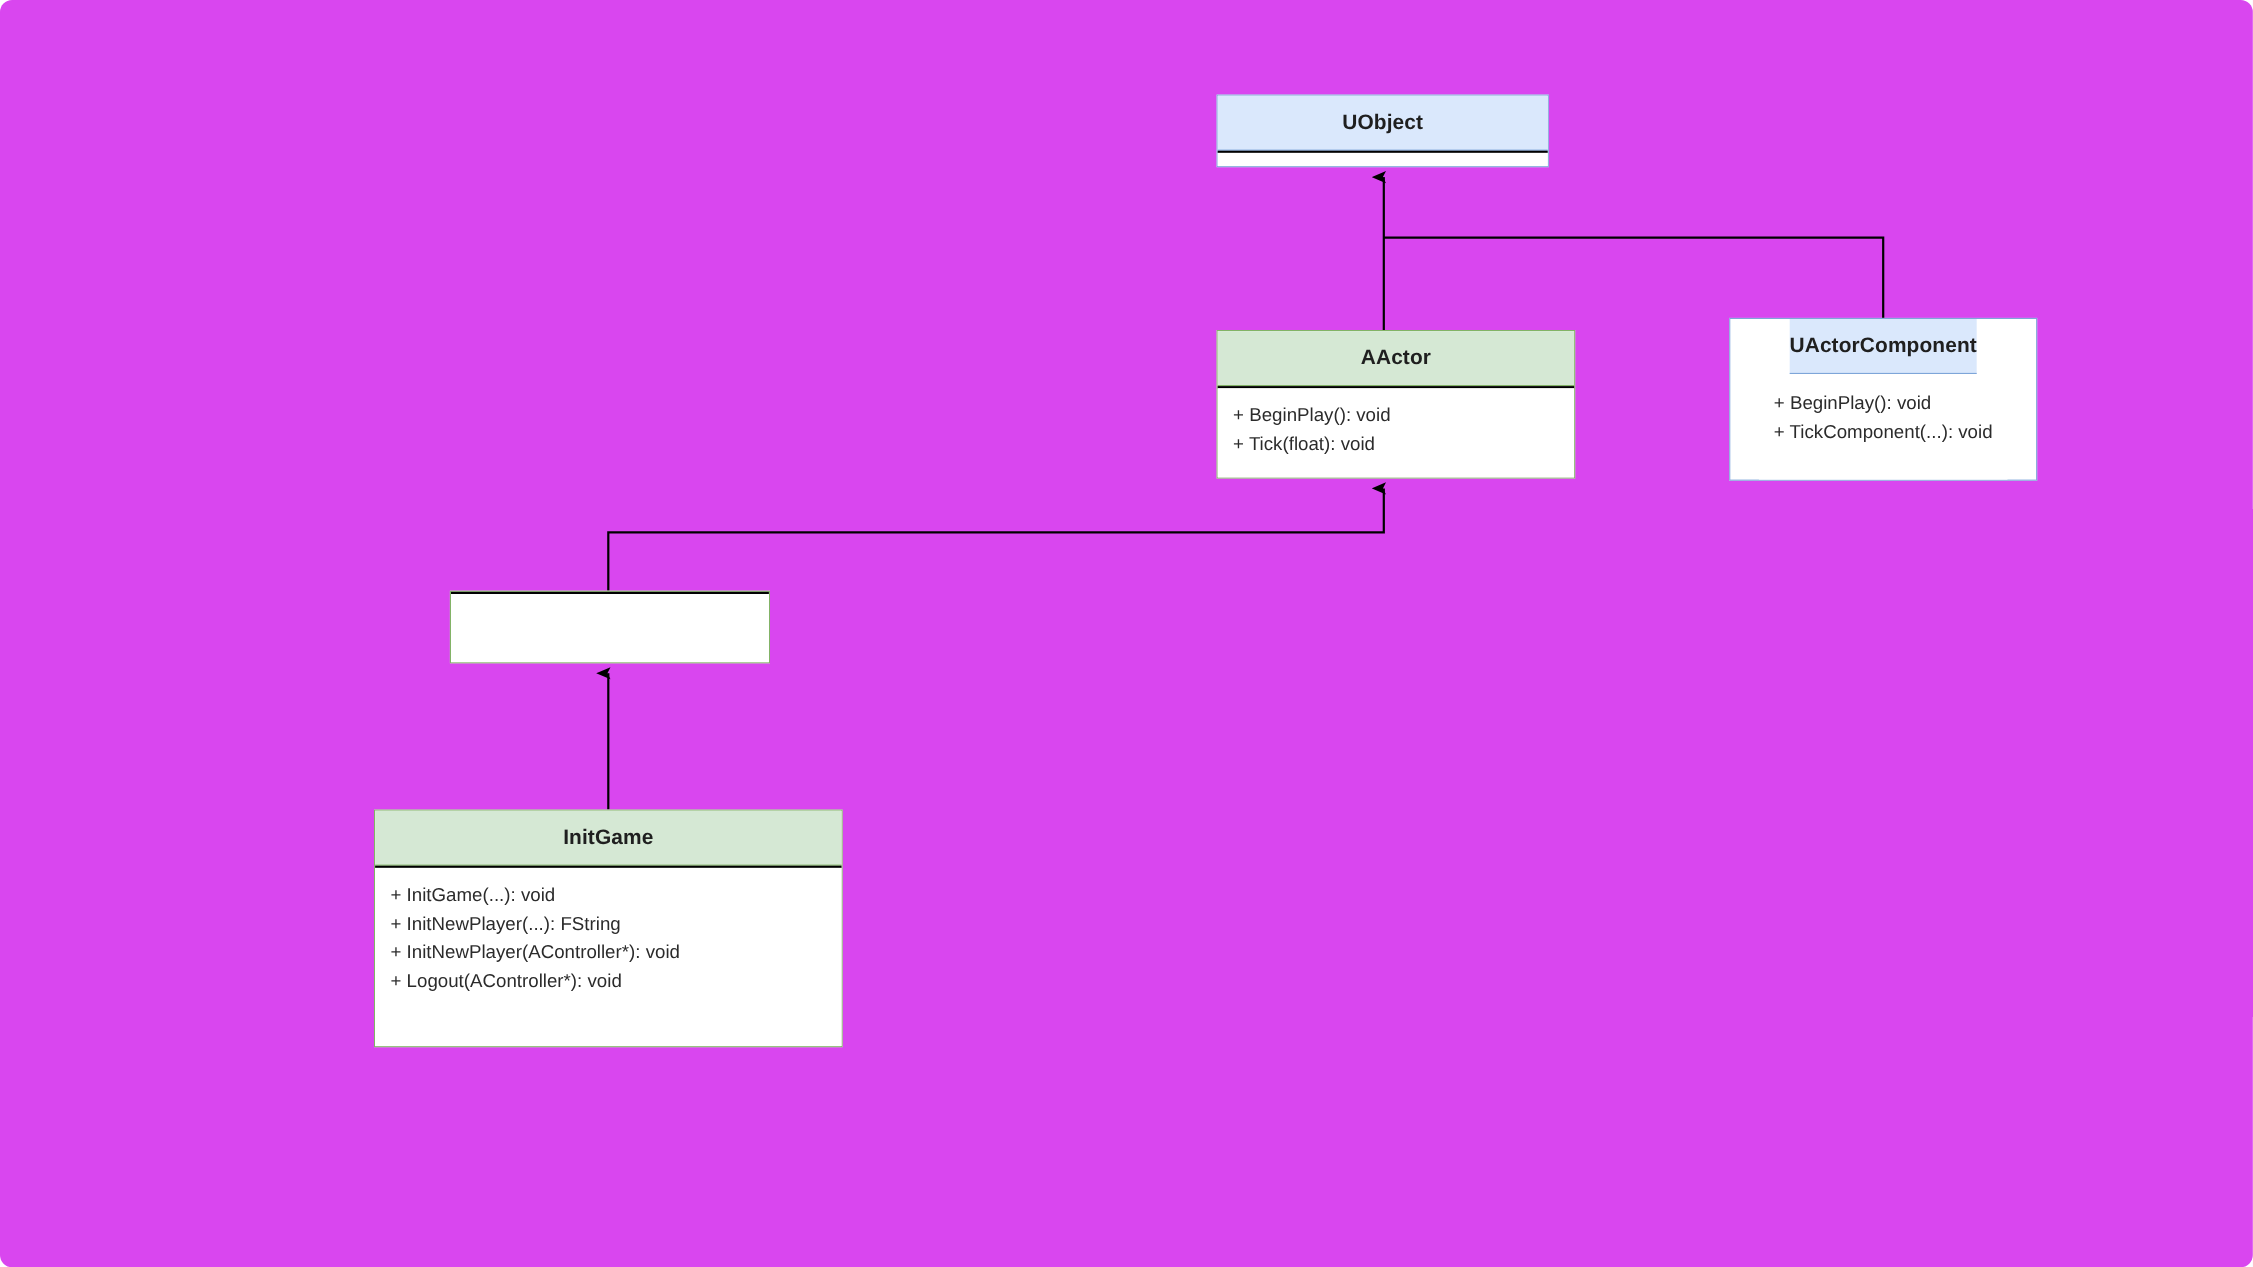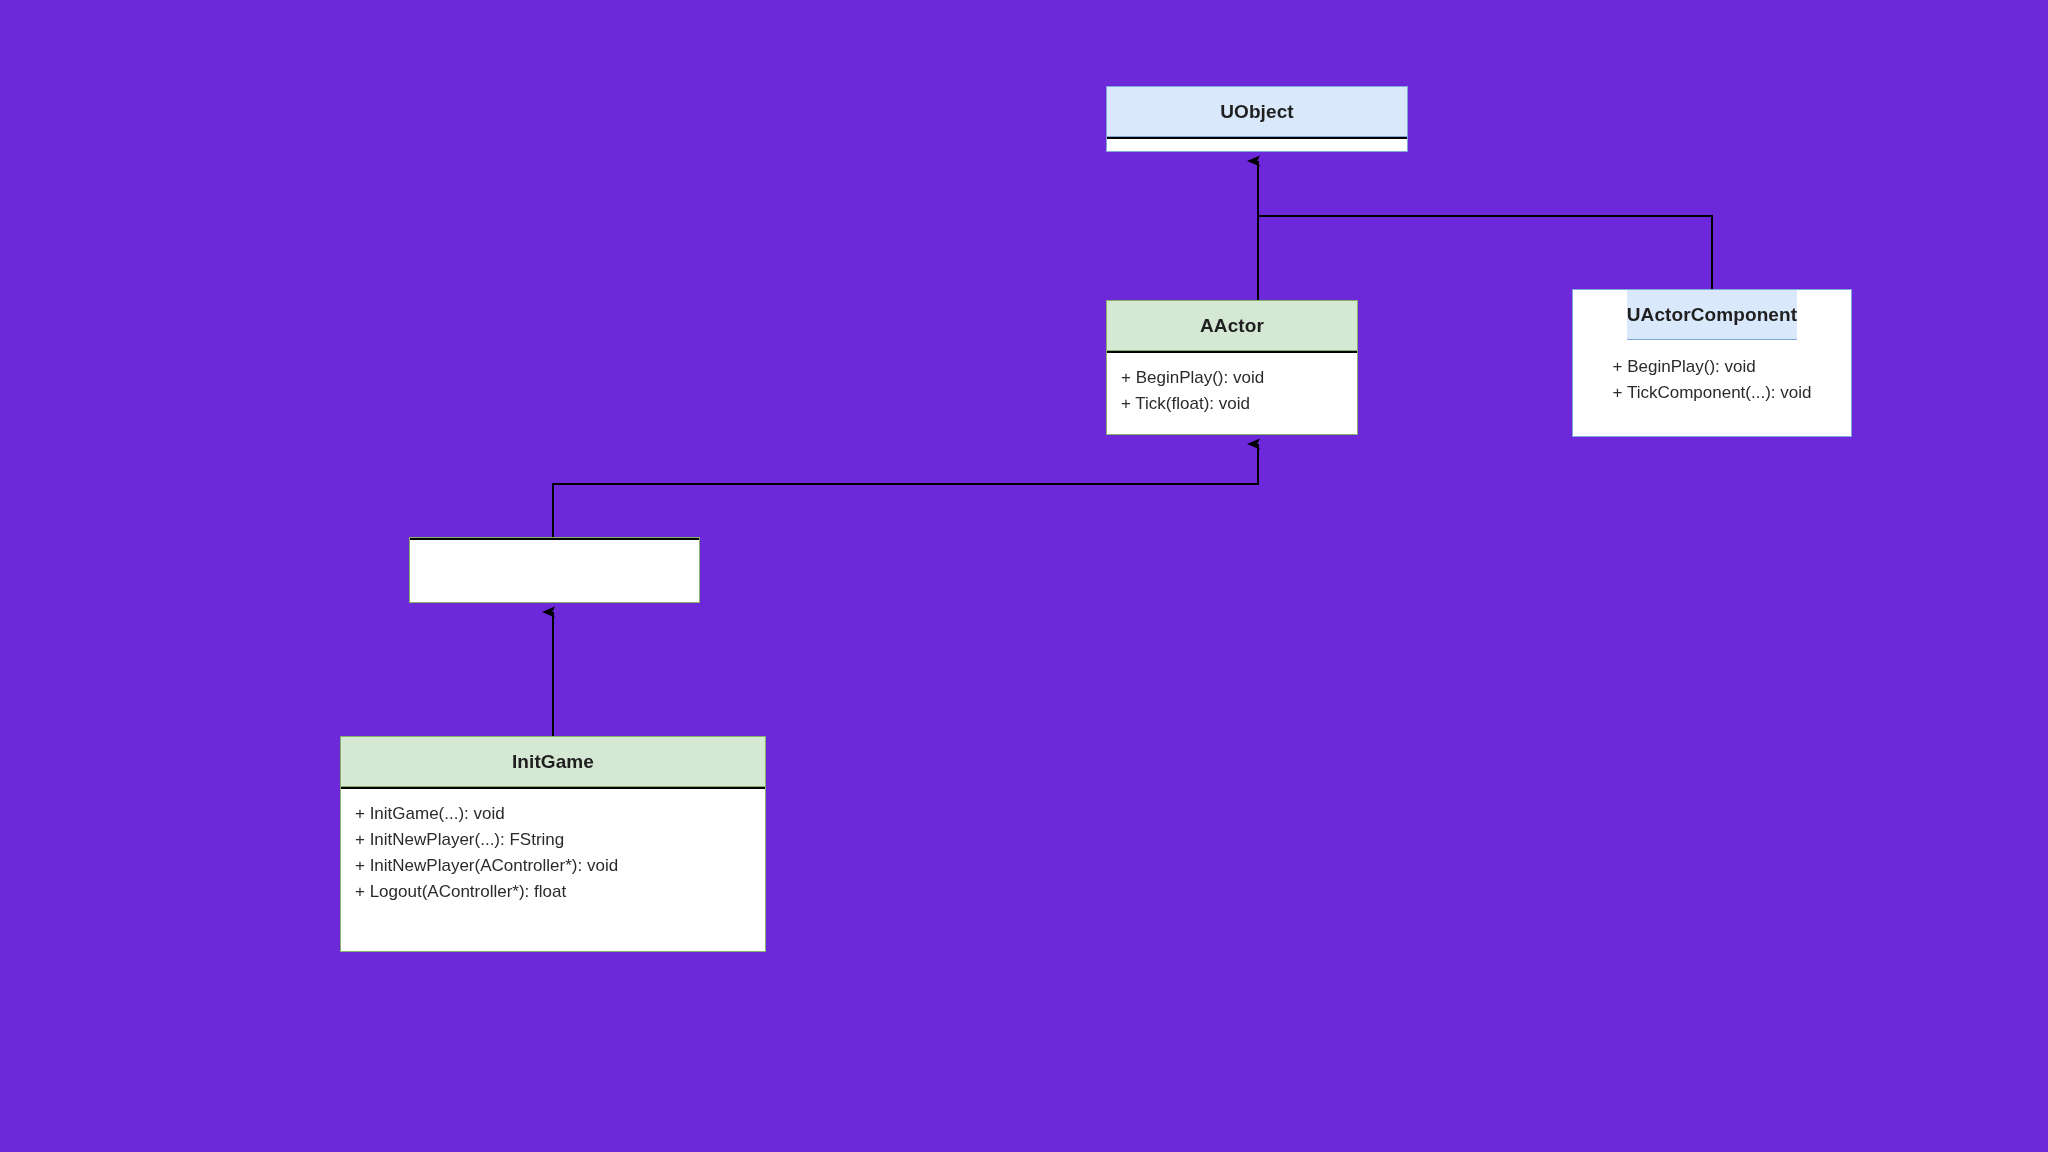--- a/index.html
+++ b/index.html
@@ -10,21 +10,22 @@
   body {
     width: 2048px;
     height: 1152px;
     font-family: "Liberation Sans", sans-serif;
     overflow: hidden;
   }
   #canvas {
     position: relative;
     width: 2048px;
     height: 1152px;
-    background: #6d28d9;
+    background: #d946ef;
+    border-radius: 11px;
   }
   #edge-layer {
     position: absolute;
     left: 0;
     top: 0;
     width: 2048px;
     height: 1152px;
     pointer-events: none;
   }
 
@@ -85,21 +86,21 @@
     font-size: 17px;
     line-height: 25px;
     color: #2b2b2b;
     white-space: nowrap;
   }
 
   
   #class-uobject        { left: 1106px; top: 86px;  width: 302px; height: 66px; }
   #class-uobject .class-body { height: 10px; }
 
-  #class-aactor         { left: 1106px; top: 300px; width: 252px; height: 135px; }
+  #class-aactor         { left: 1106px; top: 300px; width: 326px; height: 135px; }
   #class-uactorcomponent{ left: 1572px; top: 289px; width: 280px; height: 148px; align-items: center; }
   #class-ainfo          { left: 409px;  top: 537px; width: 291px; height: 66px; }
   #class-ainfo .class-body { height: 10px; }
   #class-agamemode      { left: 340px;  top: 736px; width: 426px; height: 216px; }
 </style>
 </head>
 <body>
 
 <div id="canvas">
 
@@ -148,17 +149,17 @@
     <div class="class-body empty"></div>
   </div>
 
   <div class="uml-class green" id="class-agamemode">
     <div class="class-header">InitGame</div>
     <div class="divider"></div>
     <div class="class-body">
       <div class="member">+ InitGame(...): void</div>
       <div class="member">+ InitNewPlayer(...): FString</div>
       <div class="member">+ InitNewPlayer(AController*): void</div>
-      <div class="member">+ Logout(AController*): float</div>
+      <div class="member">+ Logout(AController*): void</div>
     </div>
   </div>
 
 </div>
 
 </body></html>

